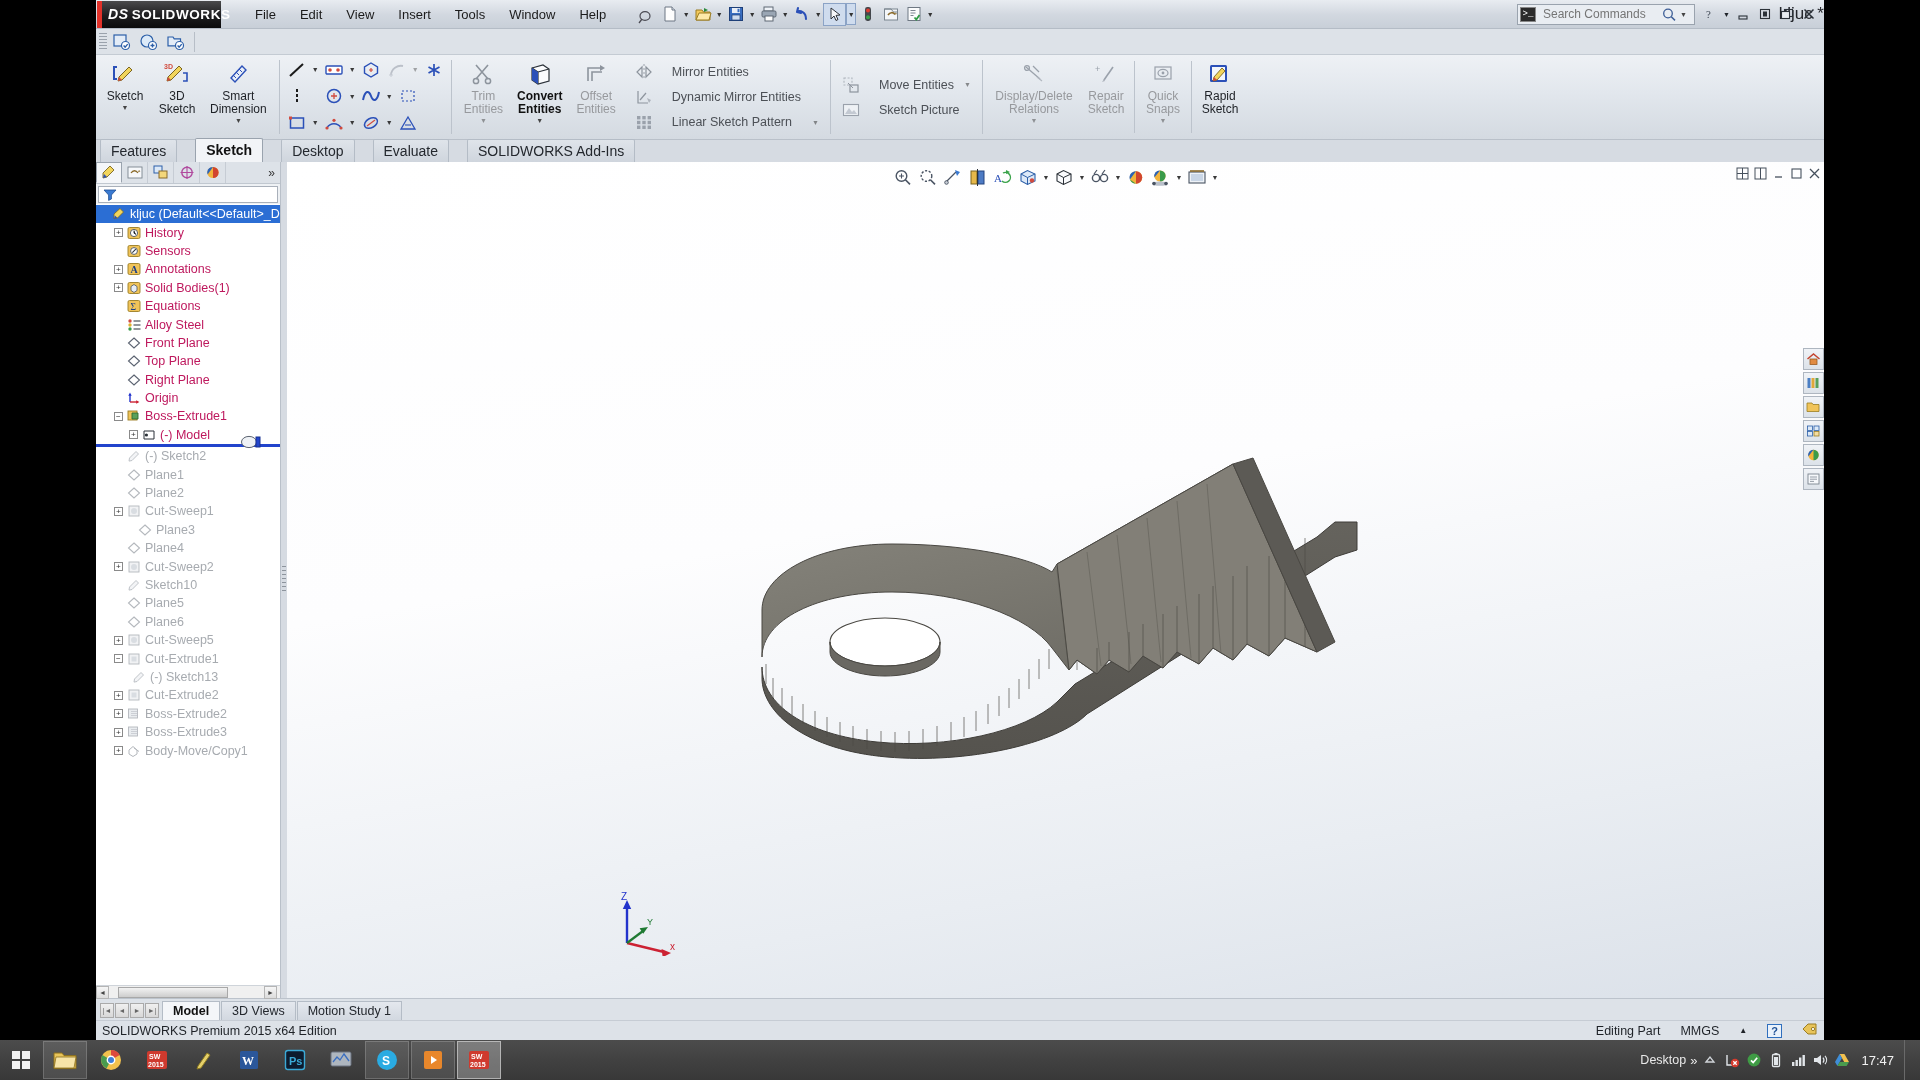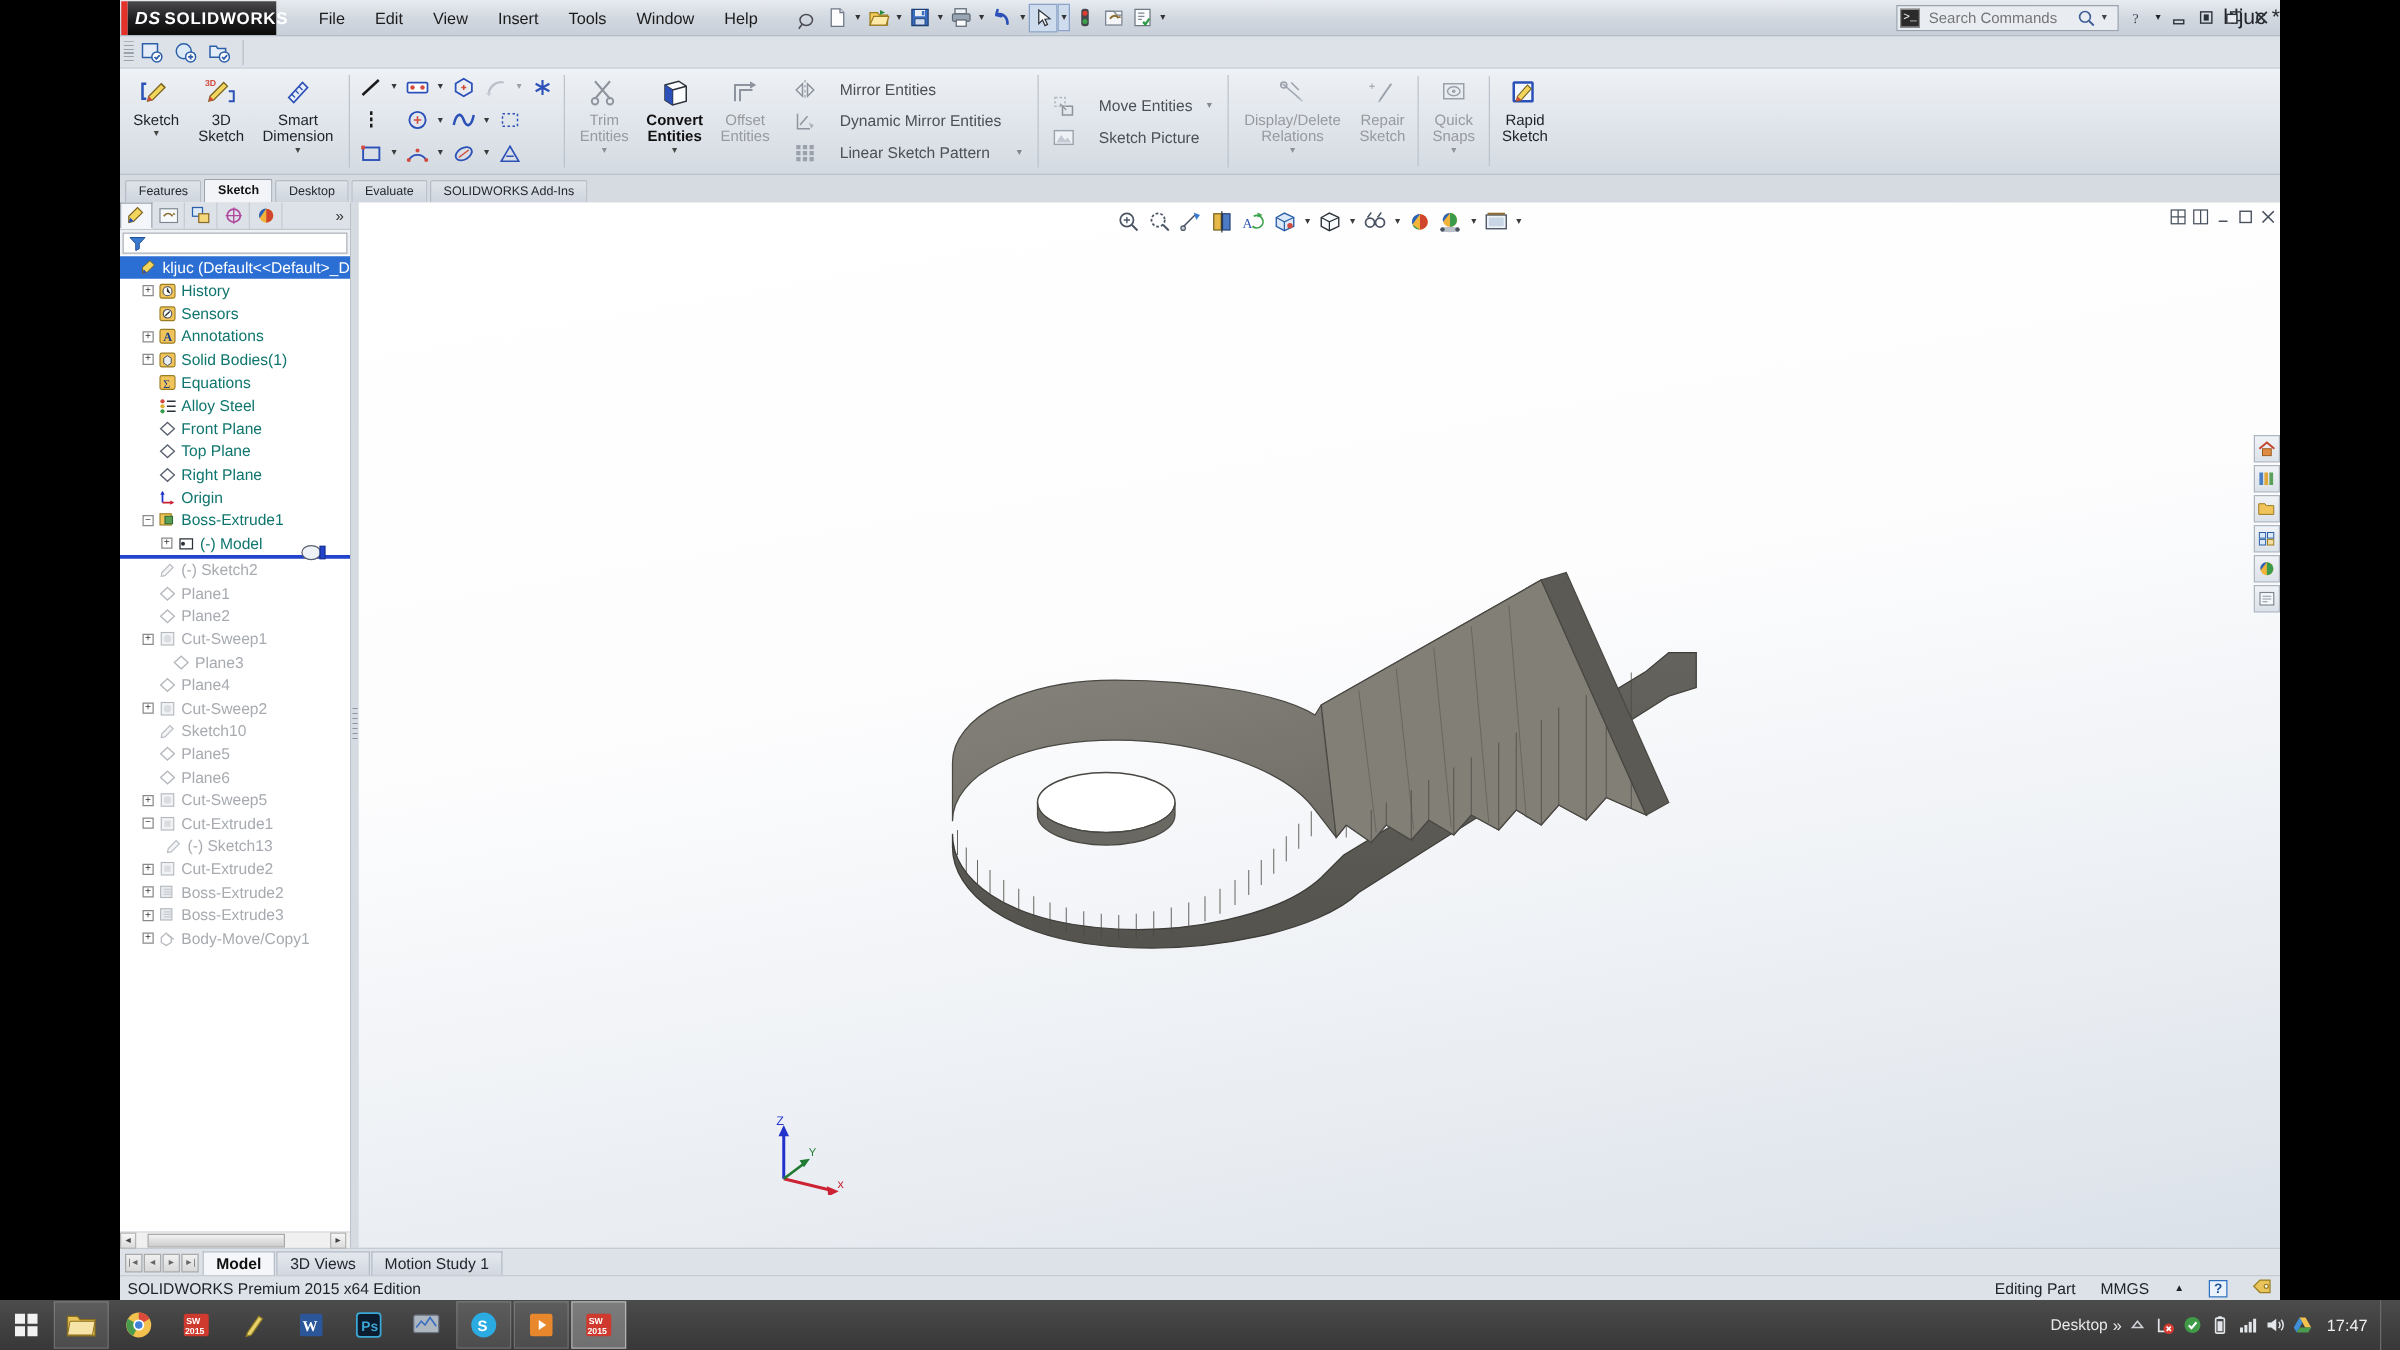--- a/index.html
+++ b/index.html
@@ -87,22 +87,22 @@
   .girow { display:flex; align-items:center; height:25px; }
   .gi { width:26px;height:24px;display:flex;align-items:center;justify-content:center;cursor:default; }
   .gdd { font-size:7px;color:#3a3a3a;width:11px;text-align:center;cursor:default; }
   .textcol { display:flex; flex-direction:column; justify-content:center; padding:3px 4px; }
   .trow { display:flex; align-items:center; height:25px; padding:0 3px; cursor:default;}
   .trow .ti { width:22px;height:20px;display:flex;align-items:center;justify-content:center; }
   .trow .tl { font-size:12.5px; color:#4c5056; margin-left:17px; white-space:nowrap; }
   
   .tabrow { height:22px; background:#d6dbe2; display:flex; align-items:flex-end; padding-left:4px; }
   .tab {
-    font-size:10px; padding:3px 10px 3px 10px; background:linear-gradient(180deg,#dfe4ea,#cfd5dd);
-    border:1px solid #b4bcc6; border-bottom:none; margin-right:2px; color:#24282e; cursor:default;
+    font-size:14px; padding:3px 10px 3px 10px; background:linear-gradient(180deg,#dfe4ea,#cfd5dd);
+    border:1px solid #b4bcc6; border-bottom:none; margin-right:18px; color:#24282e; cursor:default;
     border-radius:2px 2px 0 0;
   }
   .tab.active { background:#f2f4f7; font-weight:bold; color:#111; border-color:#9aa3ae; padding-bottom:4px; }
   
   .body { flex:1; display:flex; position:relative; background:#d6dbe2; }
   
   .leftpane { width:185px; display:flex; flex-direction:column; background:#eef1f4; border-right:1px solid #b9c0c9;}
   .mgrtabs { height:22px; background:#dde2e8; display:flex; align-items:center; border-bottom:1px solid #c1c8d0;}
   .mtab { width:26px;height:21px;display:flex;align-items:center;justify-content:center;cursor:default;
     border-right:1px solid #c6ccd4;}
@@ -110,21 +110,21 @@
   .mtab-more { margin-left:auto; font-size:12px; color:#333; padding-right:5px; cursor:default;}
   .filterbar { height:17px; background:#fff; border:1px solid #a9b0ba; margin:2px 2px 1px 2px; display:flex; align-items:center;}
   .tree { flex:1; background:#fff; overflow:hidden; font-size:12.5px; position:relative; padding-top:1px;}
   .tnode { display:flex; align-items:center; height:18.4px; white-space:nowrap; cursor:default; position:relative;}
   .tnode .exp {
     width:9px;height:9px;border:1px solid #8a8a8a;background:#fff;font-size:8px;line-height:7px;
     text-align:center;color:#333;margin-right:3px;flex:none;font-family:"Liberation Mono",monospace;
   }
   .tnode .expsp { width:12px; flex:none; }
   .tnode .tico { width:15px;height:15px;margin-right:4px;flex:none;display:flex;align-items:center;justify-content:center;}
-  .tnode .tlbl { color:#0f766e; }
+  .tnode .tlbl { color:#be185d; }
   .tnode.root { background:#2b6ed4; }
   .tnode.root .tlbl { color:#fff; }
   .tnode.rolled .tlbl { color:#a7abb0; }
   .rollbar { height:3px; background:#2244cc; margin:0; position:relative; }
   .hscroll { height:13px; background:#f0f0f0; border-top:1px solid #cfd4da; display:flex; align-items:center;}
   .hsbtn{width:13px;height:13px;background:linear-gradient(180deg,#f6f6f6,#dcdcdc);border:1px solid #b5b5b5;
     font-size:7px;display:flex;align-items:center;justify-content:center;color:#444;}
   .hsthumb{height:11px;background:linear-gradient(180deg,#f2f2f2,#cdcdcd);border:1px solid #a8a8a8;}
   .splitter { width:6px; background:#d6dbe2; display:flex; align-items:center; justify-content:center; cursor:col-resize;}
   .splitter .dots { width:4px;height:28px;

